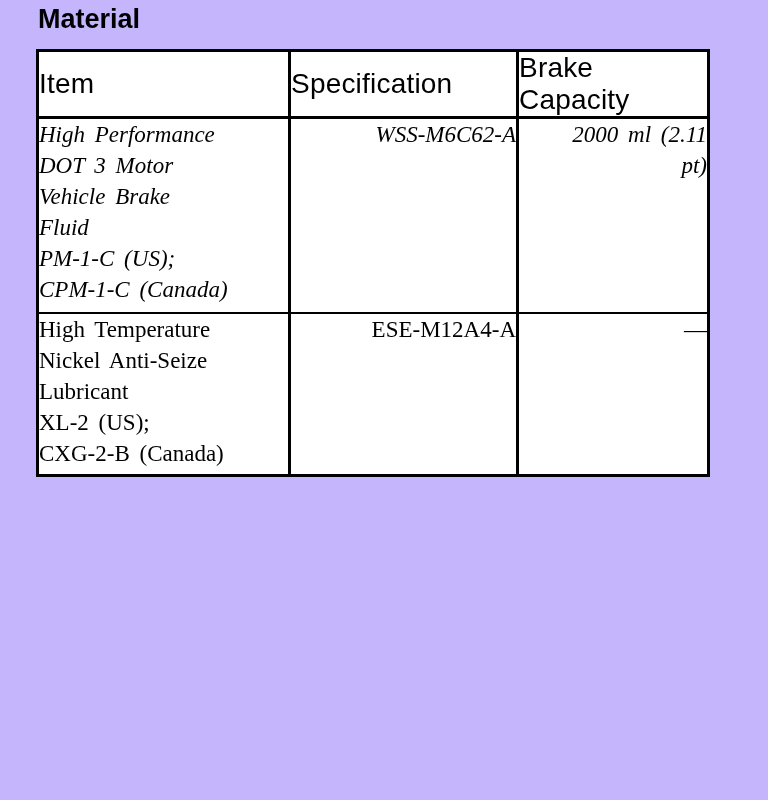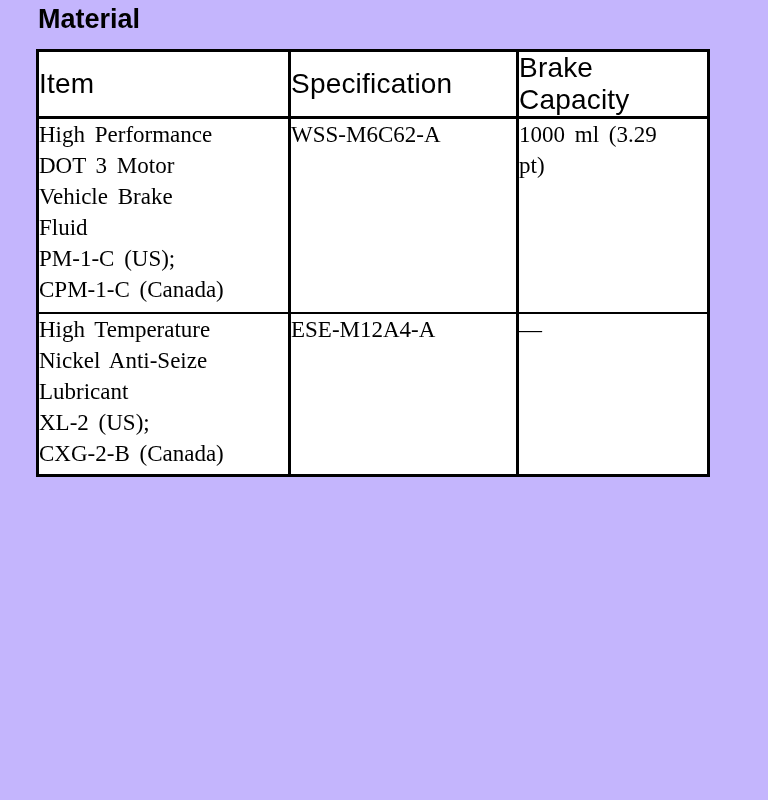--- a/index.html
+++ b/index.html
@@ -69,24 +69,24 @@
     vertical-align: top;
     white-space: pre-line;
     word-spacing: 4px;
   }
   td.cell-item {
     text-align: left;
     padding: 5px 6px 0 10px;
   }
   td.cell-spec,
   td.cell-fill {
-    text-align: left;
+    text-align: right;
     padding: 5px 4px 0 4px;
   }
-  tr.row-1 td { height: 193px; }
+  tr.row-1 td { height: 193px; font-style: italic; }
   tr.row-2 td { height: 160px; margin-top: 30px; }
   tr.row-3 td { height: 160px; }
   tr.row-4 td { height: 158px; }
 </style>
 </head>
 <body>
 
 <div class="page">
 
   <h1 class="page-title">Material</h1>
@@ -106,21 +106,21 @@
     </thead>
     <tbody>
       <tr class="row-1">
         <td class="cell-item">High Performance
 DOT 3 Motor
 Vehicle Brake
 Fluid
 PM-1-C (US);
 CPM-1-C (Canada)</td>
         <td class="cell-spec">WSS-M6C62-A</td>
-        <td class="cell-fill">1000 ml (3.29
+        <td class="cell-fill">2000 ml (2.11
 pt)</td>
       </tr>
       <tr class="row-2">
         <td class="cell-item">High Temperature
 Nickel Anti-Seize
 Lubricant
 XL-2 (US);
 CXG-2-B (Canada)</td>
         <td class="cell-spec">ESE-M12A4-A</td>
         <td class="cell-fill">—</td>

